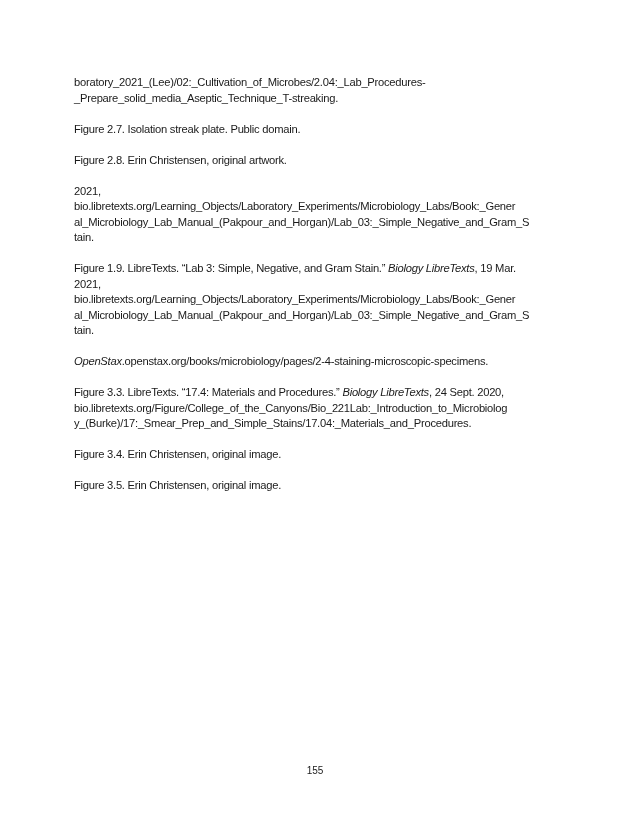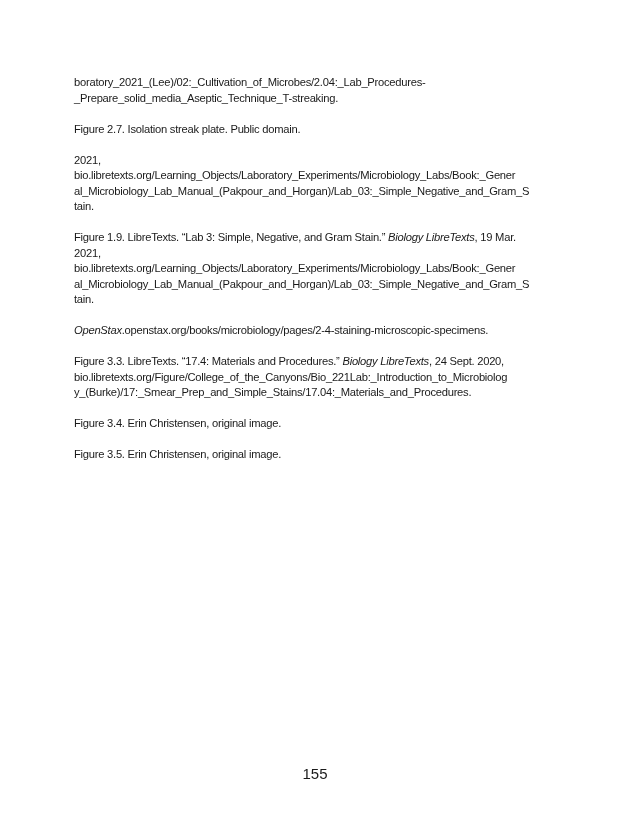--- a/index.html
+++ b/index.html
@@ -9,38 +9,41 @@
       position: absolute; left: 74px; top: 75px; width: 482px;
       font-family: "Liberation Sans", sans-serif;
       font-size: 11.2px; line-height: 15.5px; color: #1a1a1a;
       letter-spacing: -0.25px;
     }
     .para { margin: 0 0 15.5px 0; }
     .line { display: block; white-space: nowrap; }
     .ital { font-style: italic; }
     .page-number {
       position: absolute; left: 0; width: 630px; top: 765px; text-align: center;
-      font-family: "Liberation Sans", sans-serif; font-size: 15px; color: #1a1a1a;
+      font-family: "Liberation Sans", sans-serif; font-size: 10px; color: #1a1a1a;
     }
   </style>
 </head>
 <body>
 
 <div class="page">
   <div class="content">
 
     <p class="para">
       <span class="line">boratory_2021_(Lee)/02:_Cultivation_of_Microbes/2.04:_Lab_Procedures-</span>
       <span class="line">_Prepare_solid_media_Aseptic_Technique_T-streaking.</span>
     </p>
 
     <p class="para">
       <span class="line">Figure 2.7. Isolation streak plate. Public domain.</span>
     </p>
 
+    <p class="para">
+      <span class="line">Figure 2.8. Erin Christensen, original artwork.</span>
+    </p>
 
     <p class="para">
       <span class="line">2021,</span>
       <span class="line">bio.libretexts.org/Learning_Objects/Laboratory_Experiments/Microbiology_Labs/Book:_Gener</span>
       <span class="line">al_Microbiology_Lab_Manual_(Pakpour_and_Horgan)/Lab_03:_Simple_Negative_and_Gram_S</span>
       <span class="line">tain.</span>
     </p>
 
     <p class="para">
       <span class="line"><span>Figure 1.9. LibreTexts. “Lab 3: Simple, Negative, and Gram Stain.” </span><span class="ital">Biology LibreTexts</span><span>, 19 Mar.</span></span>

